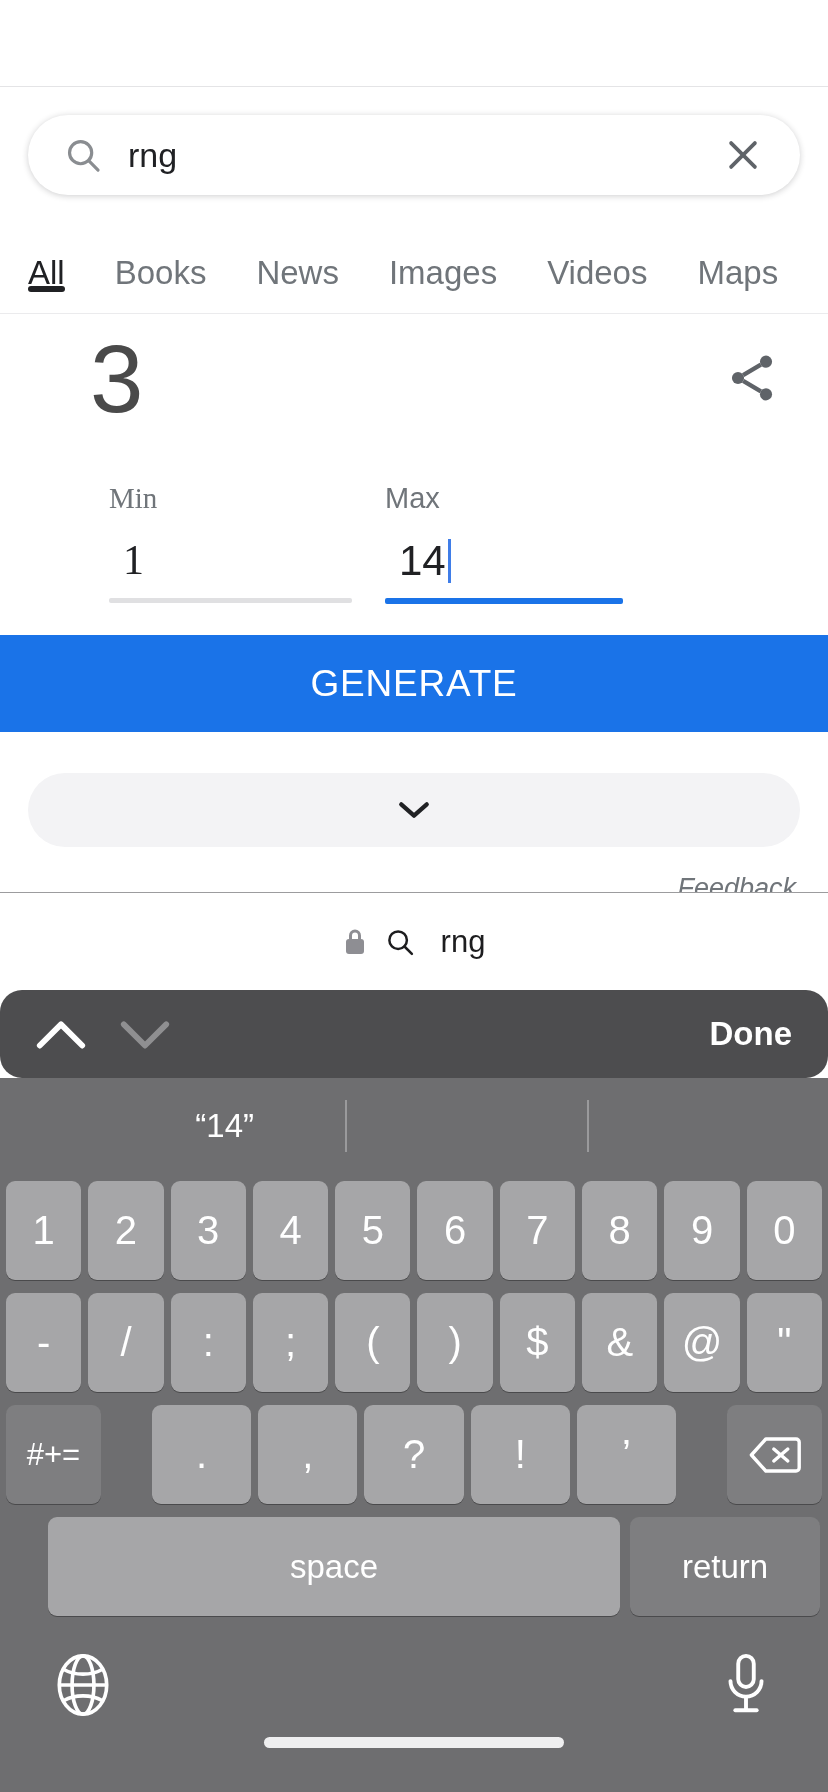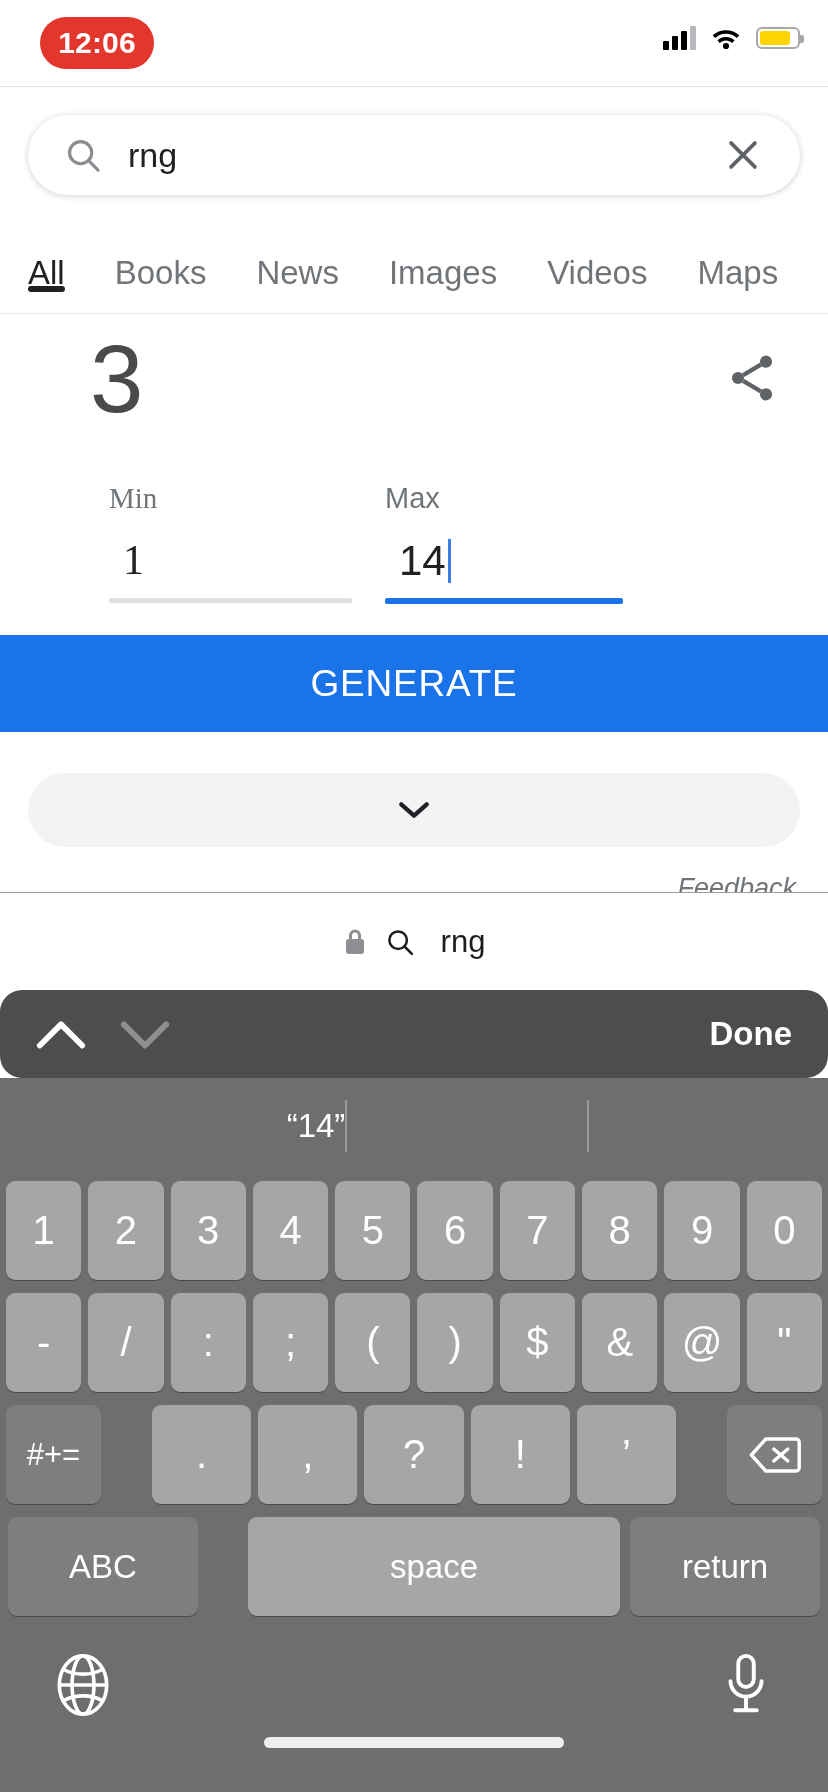--- a/index.html
+++ b/index.html
@@ -165,21 +165,21 @@
     display:flex; align-items:center;
   }
   .pred-cell {
     flex:1; height:95px; position:relative;
     display:flex; align-items:center; justify-content:center;
   }
   .pred-cell + .pred-cell::before {
     content:""; position:absolute; left:0; top:22px;
     width:2px; height:52px; background:#9a9a9c;
   }
-  .pred-cell:first-child { justify-content:flex-end; padding-left:104px; }
+  .pred-cell:first-child { justify-content:center; padding-left:104px; }
   .pred-text { color:#ffffff; font-size:33px; }
 
   .krow { display:flex; align-items:center; width:828px; height:99px; margin-bottom:13px; }
   .krow.r1 { padding:0 6px; gap:7px; margin-top:8px; }
   .krow.r2 { padding:0 6px; gap:7px; }
   .krow.r3 { padding:0 6px; gap:7px; }
   .krow.r4 { padding:0 8px; gap:10px; margin-bottom:0; }
   .key {
     flex:1; height:99px; border-radius:9px;
     background:#a6a6a8; color:#fff;
@@ -205,41 +205,20 @@
     position:absolute; left:50%; transform:translateX(-50%);
     bottom:18px; width:300px; height:11px;
     background:#efeff0; border-radius:6px;
   }
 </style>
 </head>
 <body>
 
 <div class="screen">
 
-  <div class="status-bar">
-    <div class="rec-pill">
-      <span>12:06</span>
-    </div>
-    <div class="status-right">
-      <div class="cell-bars">
-        <i></i>
-          <i></i>
-          <i></i>
-          <i></i>
-      </div>
-      <svg class="wifi-ico" viewBox="0 0 32 24">
-        <path d="M16 4.2c5.1 0 9.8 1.9 13.3 5.1l-2.4 2.6C23.9 9.2 20.1 7.7 16 7.7s-7.9 1.5-10.9 4.2L2.7 9.3C6.2 6.1 10.9 4.2 16 4.2z" fill="#000"></path>
-        <path d="M16 11c3.3 0 6.3 1.2 8.6 3.3l-2.4 2.6C20.6 15.4 18.4 14.5 16 14.5s-4.6.9-6.2 2.4l-2.4-2.6C9.7 12.2 12.7 11 16 11z" fill="#000"></path>
-        <circle cx="16" cy="20" r="3.1" fill="#000"></circle>
-      </svg>
-      <div class="battery">
-          <i style="width:82%"></i>
-        </div>
-    </div>
-  </div>
 
   <div class="search-header">
     <div class="search-pill">
       <svg class="mag" viewBox="0 0 24 24">
         <circle cx="10.5" cy="10.5" r="7" fill="none" stroke="#8a8d91" stroke-width="2"></circle>
         <line x1="15.6" y1="15.6" x2="21.5" y2="21.5" stroke="#8a8d91" stroke-width="2" stroke-linecap="round"></line>
       </svg>
       <div class="search-text" placeholder="Search">rng</div>
       <svg class="clear-x" viewBox="0 0 24 24">
         <line x1="4.5" y1="4.5" x2="19.5" y2="19.5" stroke="#5f6368" stroke-width="2.4" stroke-linecap="round"></line>
@@ -369,21 +348,20 @@
       <div class="key dark wide-sym">
         <svg class="bksp-ico" viewBox="0 0 26 20">
           <path d="M8.4 2h15.1a1.6 1.6 0 0 1 1.6 1.6v12.8a1.6 1.6 0 0 1-1.6 1.6H8.4L1.2 10z" fill="none" stroke="#fff" stroke-width="1.7" stroke-linejoin="round"></path>
           <line x1="12.4" y1="7" x2="19.4" y2="13" stroke="#fff" stroke-width="1.7" stroke-linecap="round"></line>
           <line x1="19.4" y1="7" x2="12.4" y2="13" stroke="#fff" stroke-width="1.7" stroke-linecap="round"></line>
         </svg>
       </div>
     </div>
 
     <div class="krow r4">
-      <div class="key dark abc">ABC</div>
       <div class="key space">space</div>
       <div class="key dark return">return</div>
     </div>
 
     <div class="kb-bottom">
       <svg class="globe-btn" viewBox="0 0 34 34">
         <ellipse cx="17" cy="17" rx="13" ry="16" fill="none" stroke="#fff" stroke-width="2"></ellipse>
         <ellipse cx="17" cy="17" rx="6" ry="16" fill="none" stroke="#fff" stroke-width="2"></ellipse>
         <line x1="4" y1="17" x2="30" y2="17" stroke="#fff" stroke-width="2"></line>
         <path d="M6.5 8.5c6 3.4 15 3.4 21 0" fill="none" stroke="#fff" stroke-width="2"></path>

